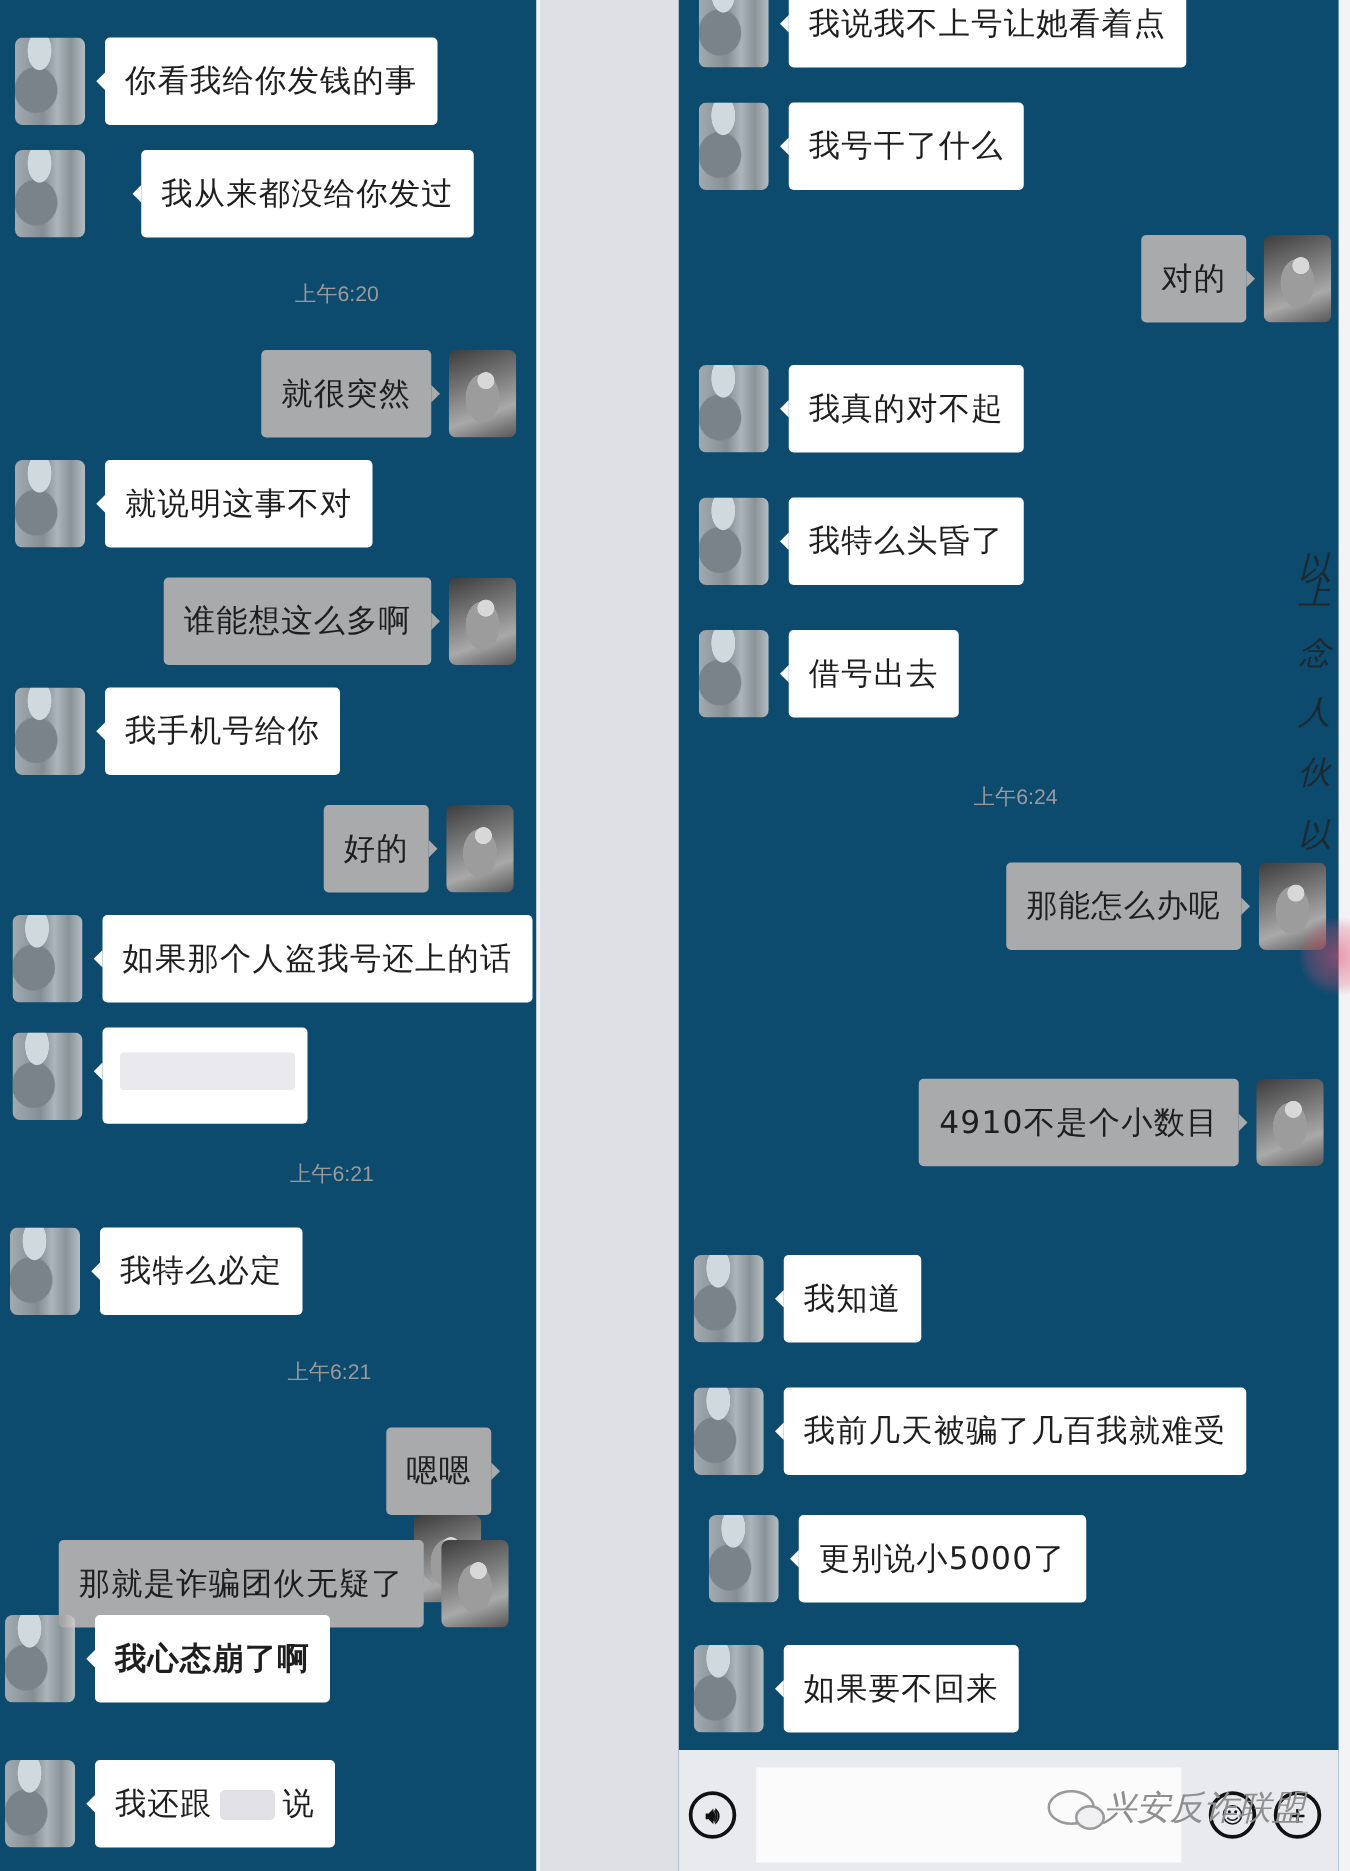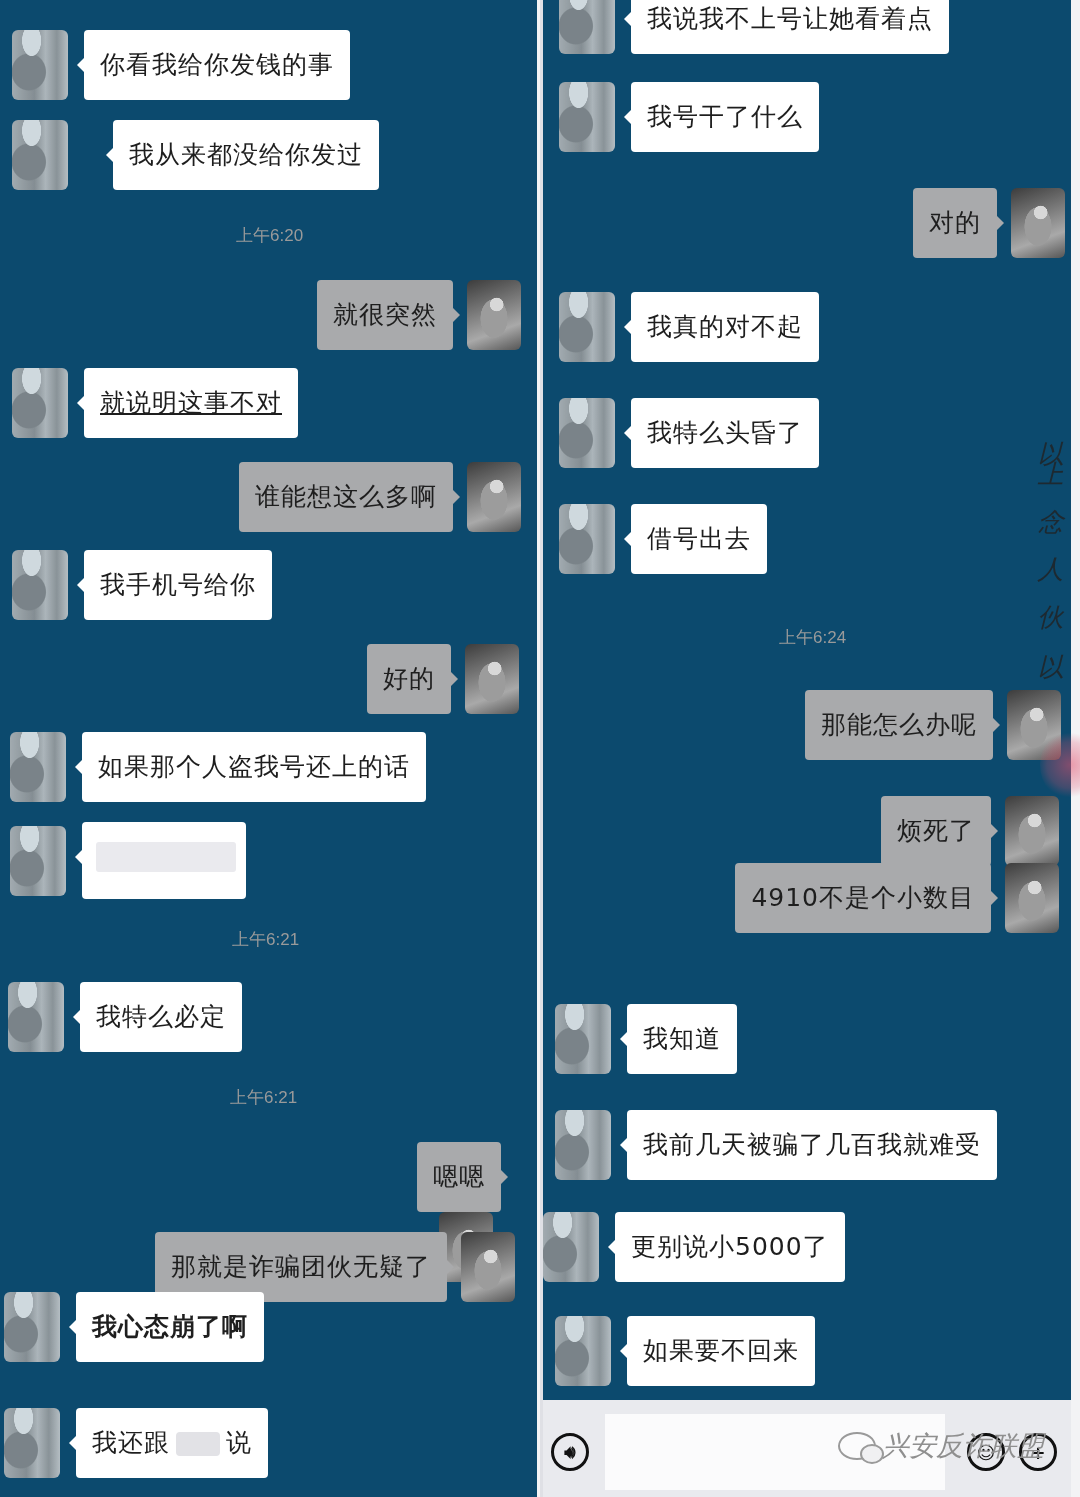--- a/index.html
+++ b/index.html
@@ -10,21 +10,21 @@
       font-family: "DejaVu Sans", "Liberation Sans", sans-serif;
       color: #1e1e1e;
     }
     .panel {
       position: absolute;
       top: 0;
       height: 1497px;
       background: #0c4a6e;
       overflow: hidden;
     }
-    #panel-left { left: 0; width: 540px; border-right: 3px solid #f4f4f6; }
+    #panel-left { left: 0; width: 432px; border-right: 3px solid #f4f4f6; }
     #panel-right { left: 543px; width: 528px; }
     #right-margin {
       position: absolute; left: 1071px; top: 0; width: 9px; height: 1497px;
       background: #f3f3f5;
     }
     .row {
       position: absolute;
       display: flex;
       align-items: center;
     }
@@ -142,21 +142,21 @@
     <div class="bubble">我从来都没给你发过</div>
   </div>
 
   <div class="time" style="left:236px;top:224px;">上午6:20</div>
 
   <div class="row out" style="right:16px;top:280px;">
     <div class="bubble">就很突然</div>
     <div class="avatar me"></div>
   </div>
 
-  <div class="row in" style="left:12px;top:368px;text-decoration:underline;">
+  <div class="row in" style="left:12px;top:368px;">
     <div class="avatar friend"></div>
     <div class="bubble">就说明这事不对</div>
   </div>
 
   <div class="row out" style="right:16px;top:462px;">
     <div class="bubble">谁能想这么多啊</div>
     <div class="avatar me"></div>
   </div>
 
   <div class="row in" style="left:12px;top:550px;">
@@ -245,41 +245,37 @@
     <div class="bubble">借号出去</div>
   </div>
 
   <div class="time" style="left:236px;top:626px;">上午6:24</div>
 
   <div class="row out" style="right:10px;top:690px;">
     <div class="bubble">那能怎么办呢</div>
     <div class="avatar me"></div>
   </div>
 
-  <div class="row out" style="right:12px;top:796px;">
-    <div class="bubble">烦死了</div>
-    <div class="avatar me"></div>
-  </div>
 
   <div class="row out" style="right:12px;top:863px;border-radius:15px;">
     <div class="bubble">4910不是个小数目</div>
     <div class="avatar me"></div>
   </div>
 
   <div class="row in" style="left:12px;top:1004px;">
     <div class="avatar friend"></div>
     <div class="bubble">我知道</div>
   </div>
 
   <div class="row in" style="left:12px;top:1110px;">
     <div class="avatar friend"></div>
     <div class="bubble">我前几天被骗了几百我就难受</div>
   </div>
 
-  <div class="row in" style="left:0;top:1212px;align-items:center;">
+  <div class="row in" style="left:24px;top:1212px;align-items:center;">
     <div class="avatar friend"></div>
     <div class="bubble">更别说小5000了</div>
   </div>
 
   <div class="row in" style="left:12px;top:1316px;">
     <div class="avatar friend"></div>
     <div class="bubble">如果要不回来</div>
   </div>
 
   <div id="input-bar">

